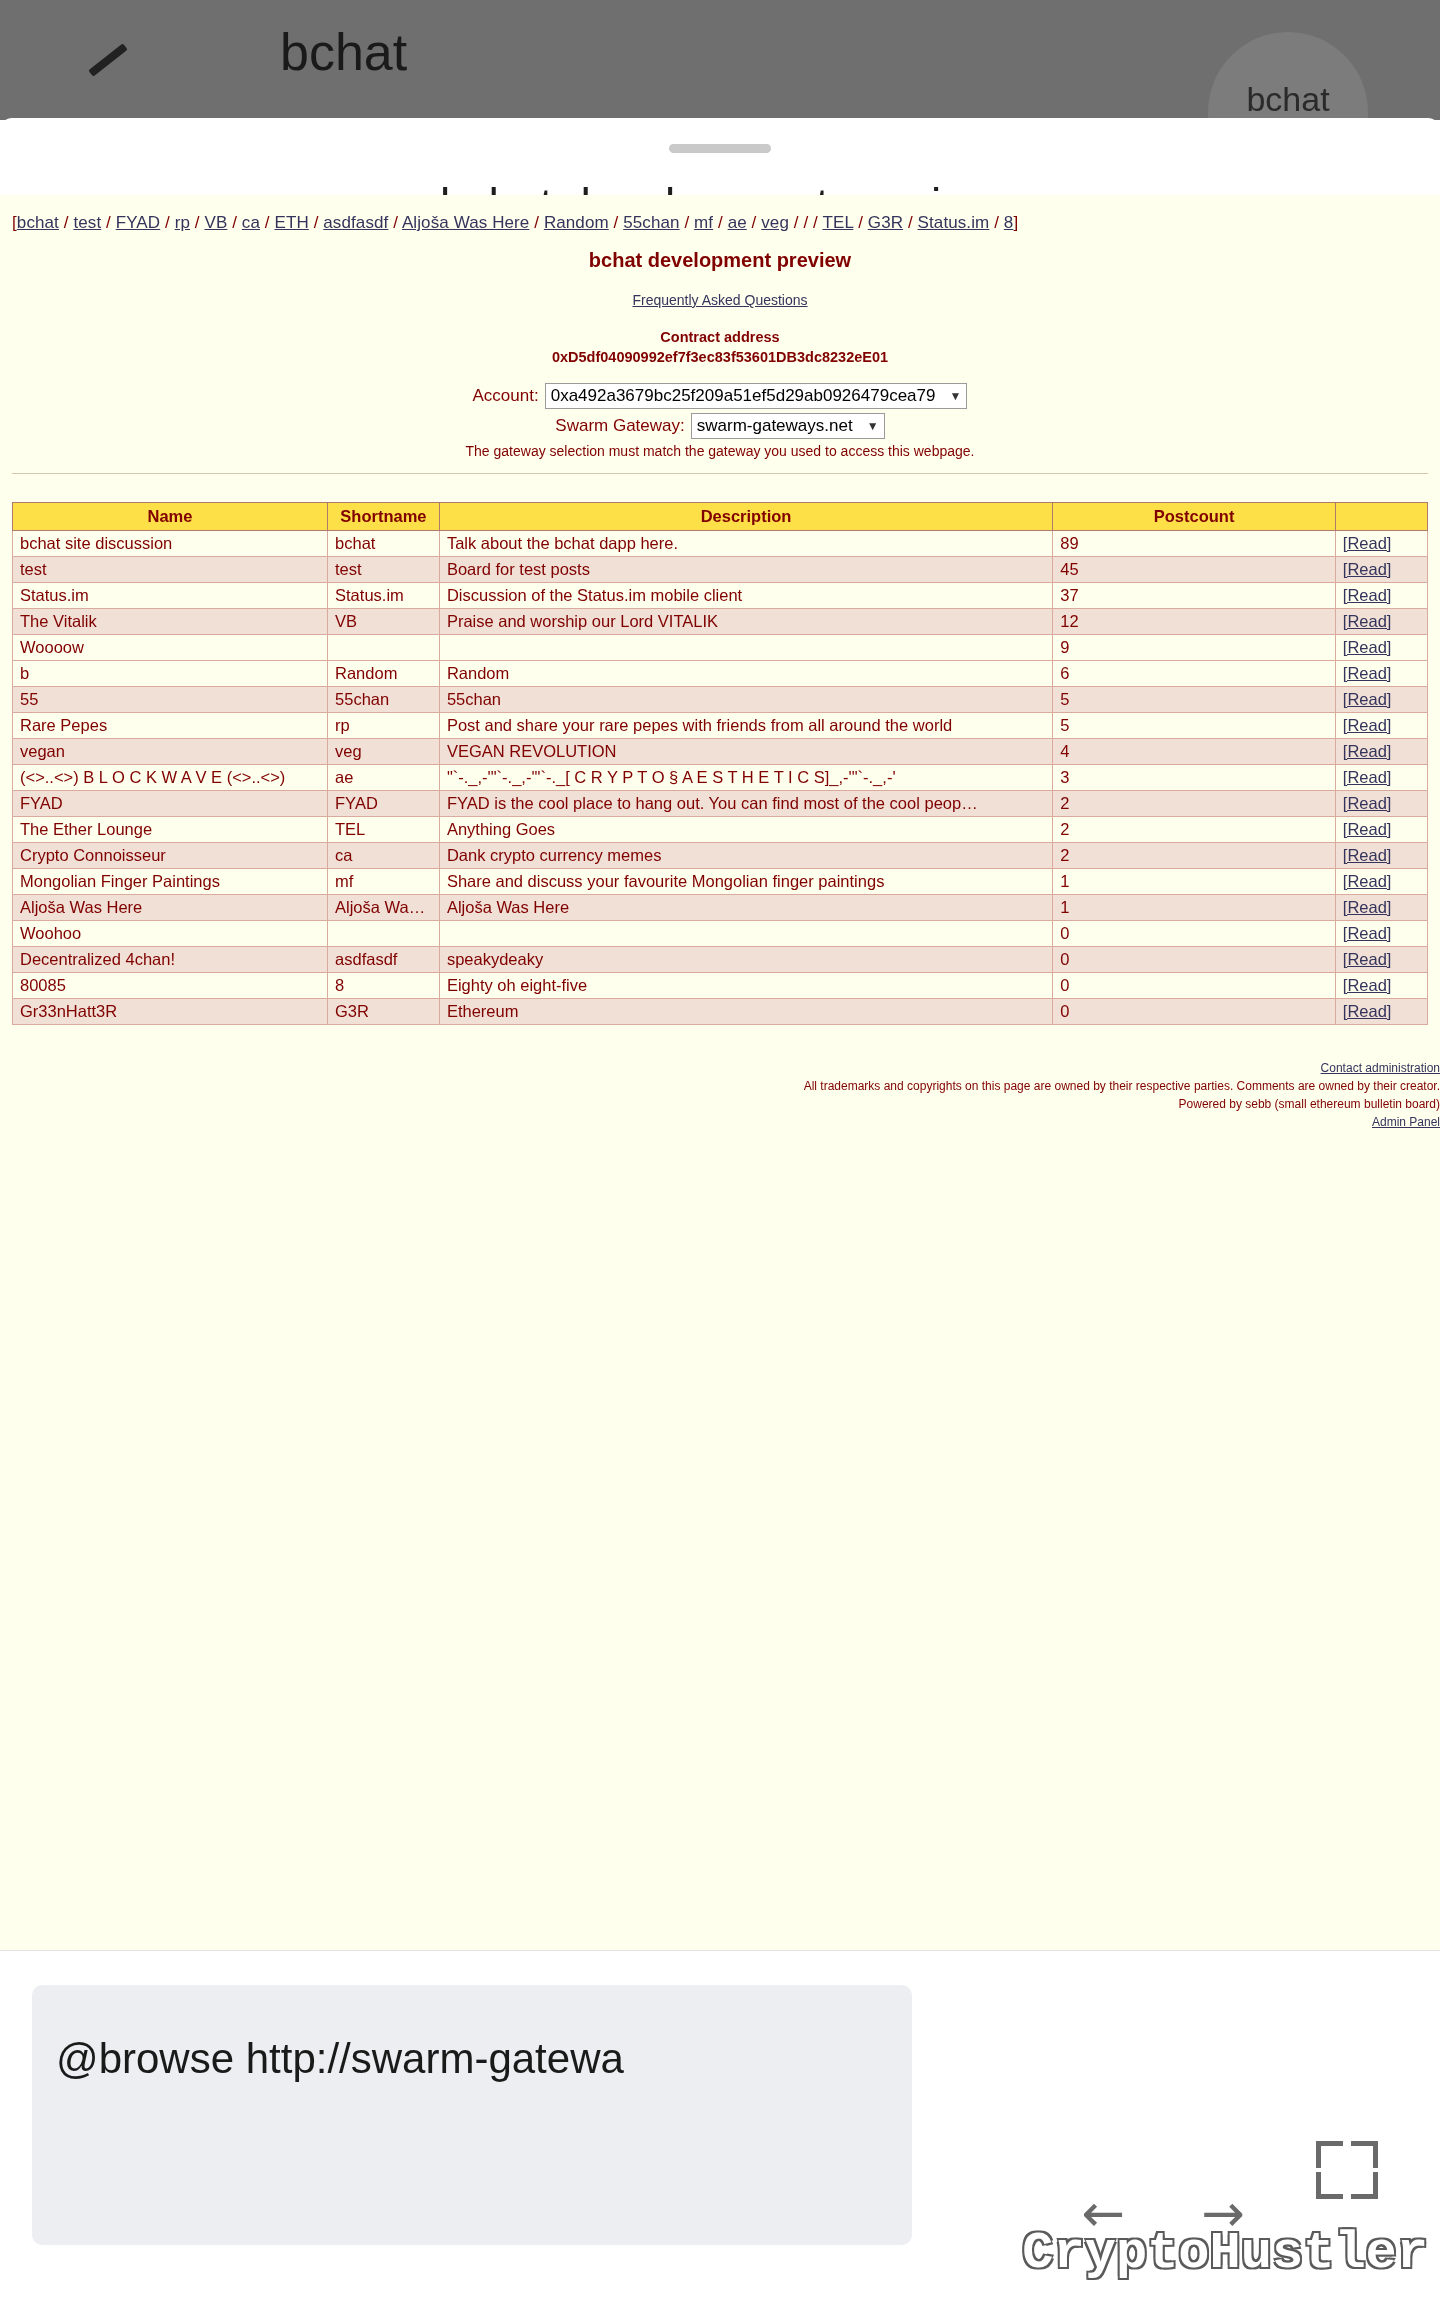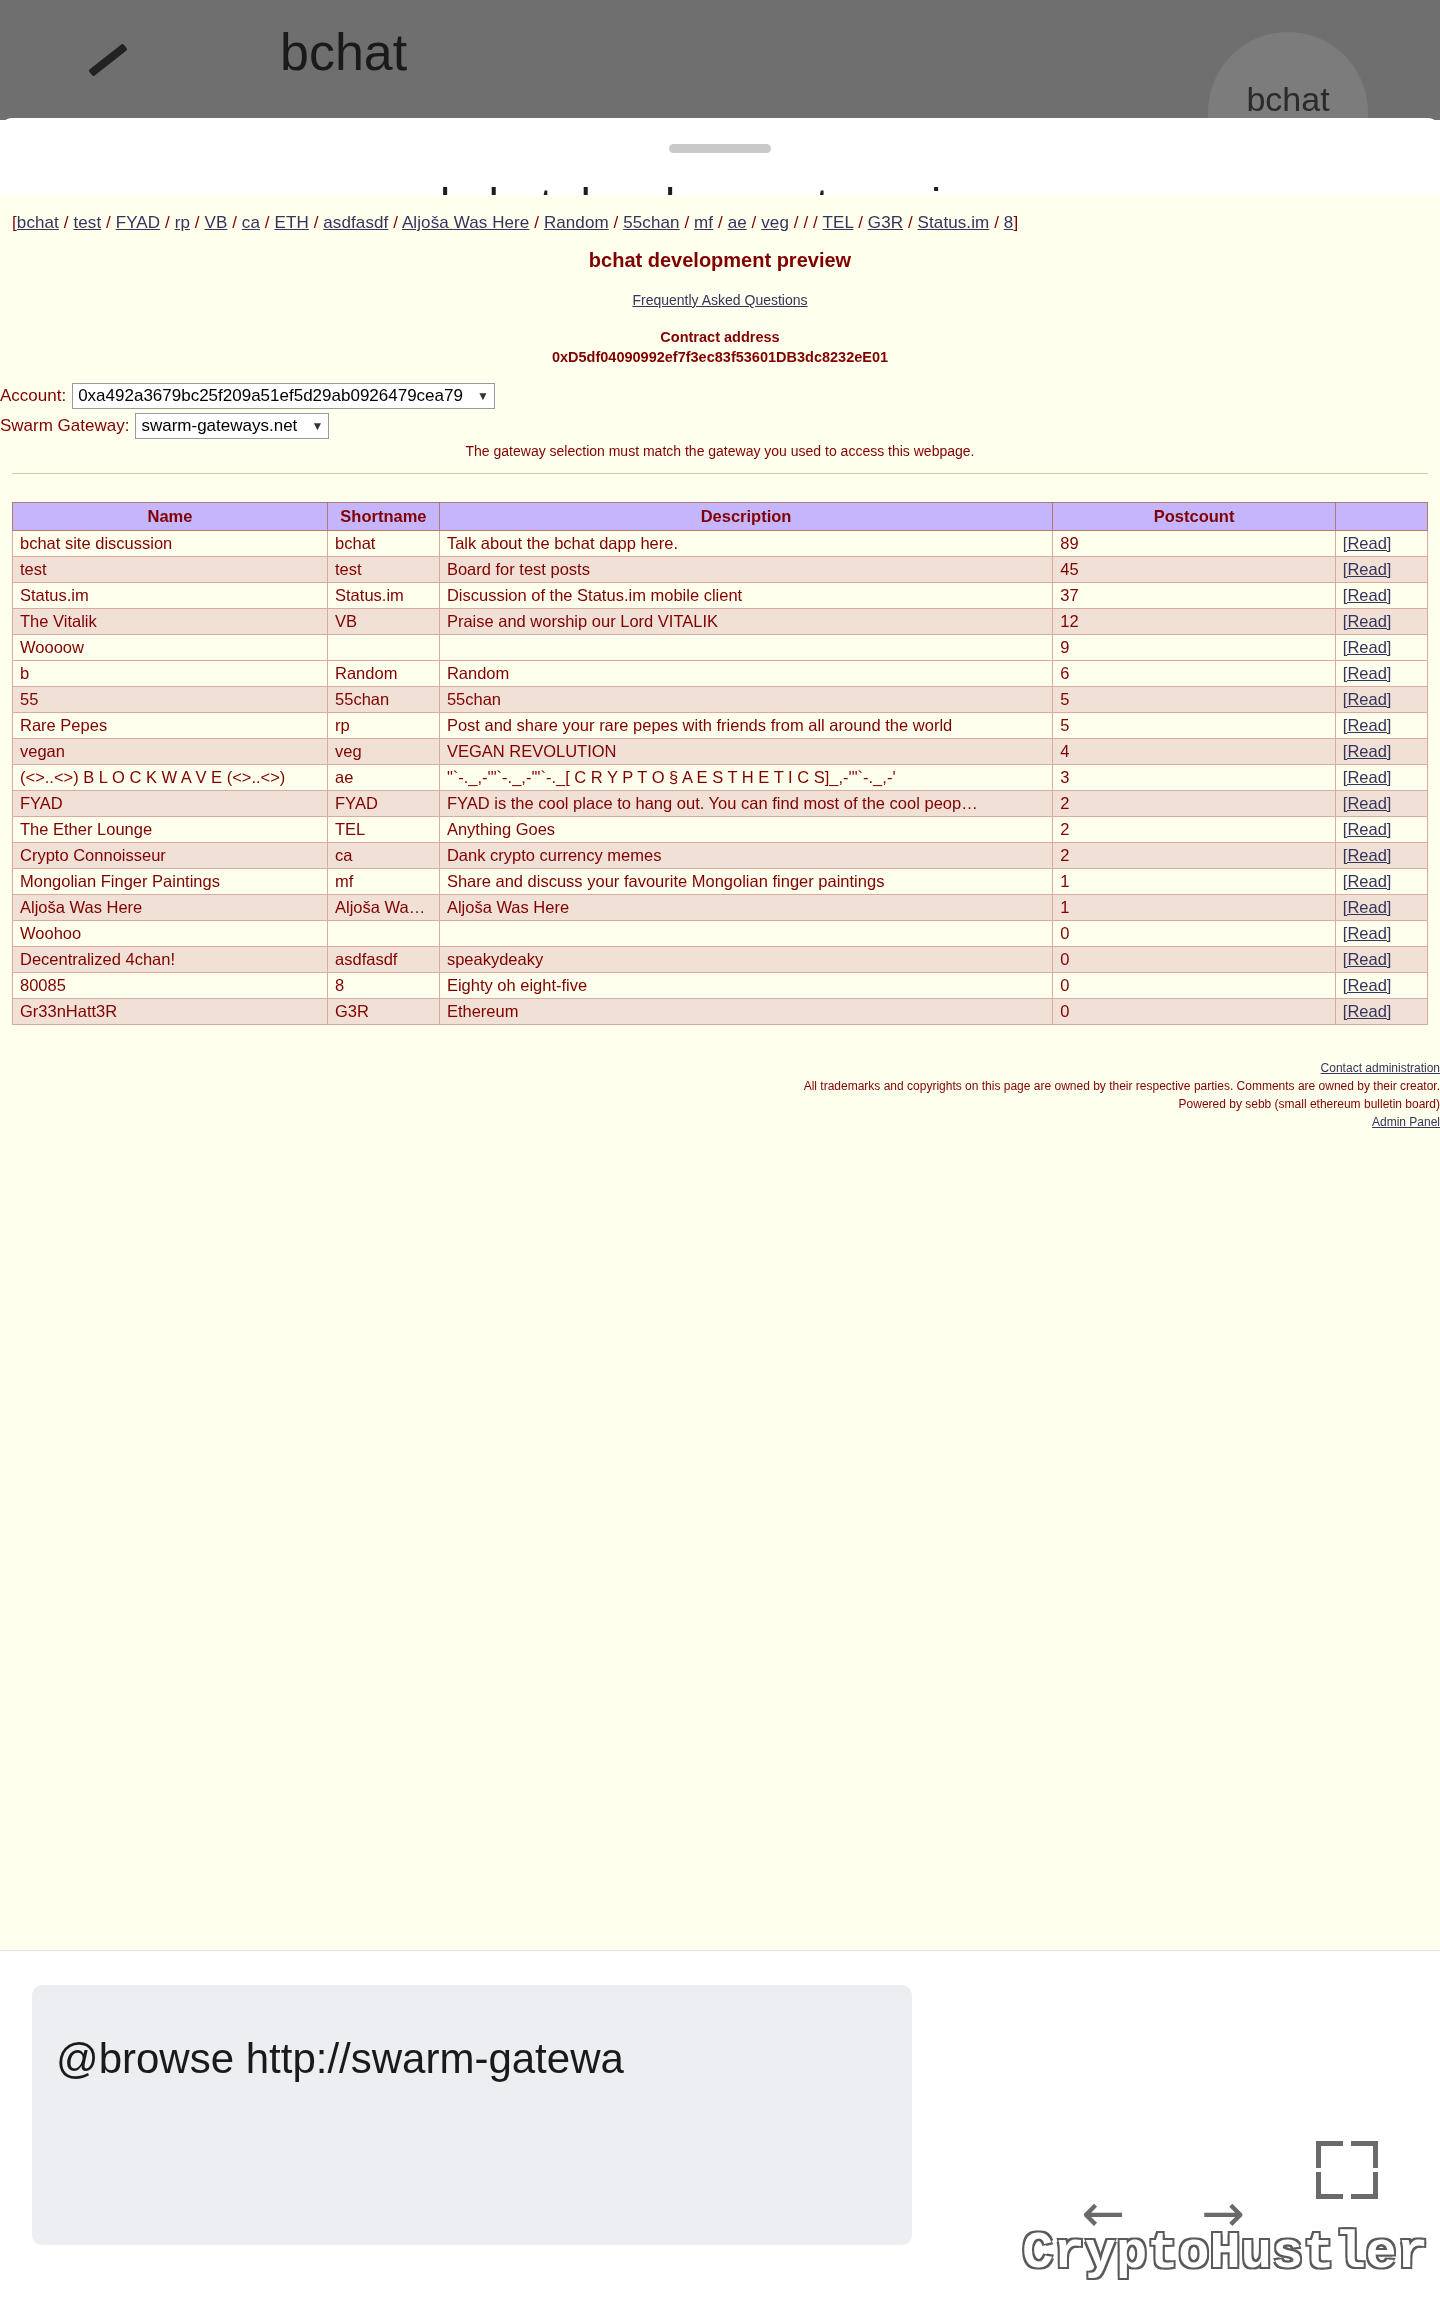--- a/index.html
+++ b/index.html
@@ -135,20 +135,21 @@
     line-height: 1.35;
   }
   .form-rows {
     margin-top: 16px;
     text-align: center;
     font-size: 17px;
     color: #800000;
   }
   .form-row {
     display: flex;
+    justify-content: center;
     align-items: center;
     gap: 6px;
     margin-bottom: 4px;
   }
   .sel {
     font-family: "Liberation Sans", sans-serif;
     font-size: 17px;
     color: #000;
     background: #ffffff;
     border: 1px solid #9a9a9a;
@@ -180,21 +181,21 @@
   }
   .controls-line a { color: #34345c; }
 
   table.boards {
     margin: 28px 12px 0 12px;
     width: 1416px;
     border-collapse: collapse;
     font-size: 16.5px;
   }
   table.boards th {
-    background: #c4b5fd;
+    background: #fde047;
     border: 1px solid #b07a6c;
     color: #800000;
     font-weight: bold;
     padding: 4px 6px;
     text-align: center;
     font-size: 16.5px;
   }
   table.boards td {
     border: 1px solid #d9aa9d;
     padding: 3px 7px;

